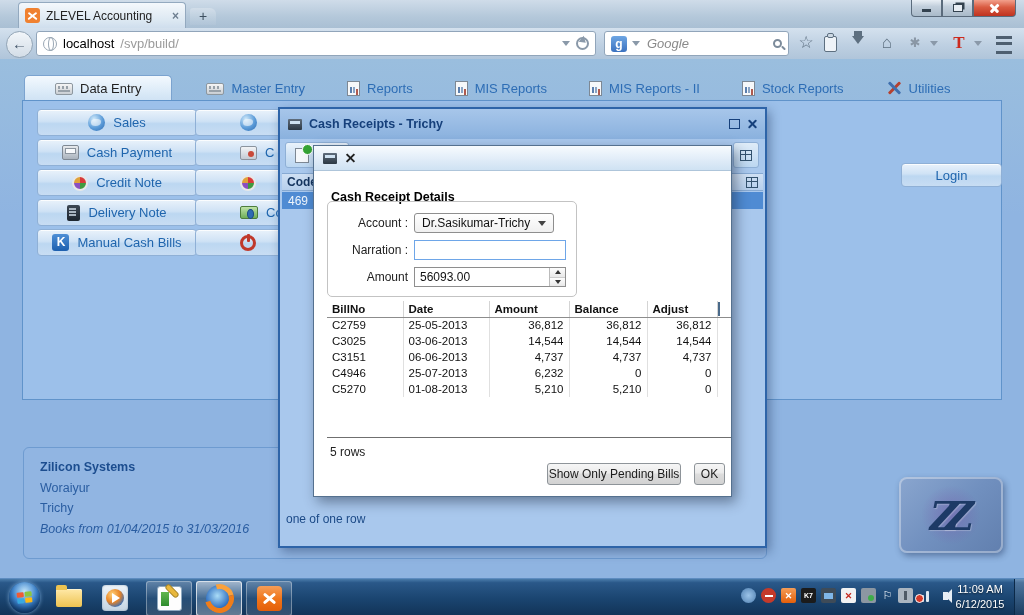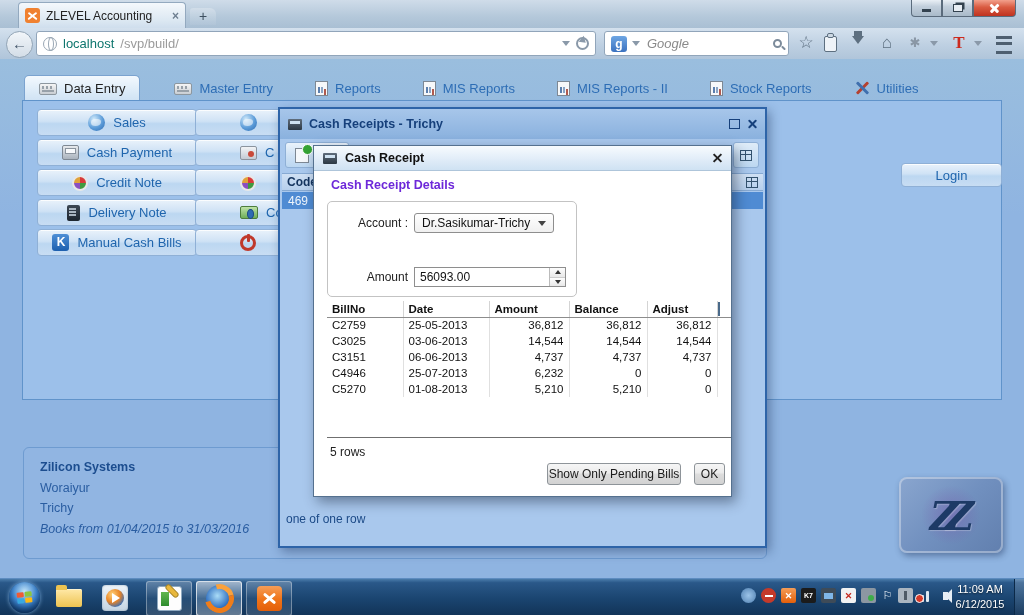--- a/index.html
+++ b/index.html
@@ -33,21 +33,21 @@
 
   #navbar{left:0;top:28px;width:1024px;height:31px;
     background:linear-gradient(#d4e1ee,#bed0e2 55%,#b0c5da);border-bottom:1px solid #f3f8fc;}
   #backbtn{left:6px;top:31px;width:25px;height:25px;border-radius:50%;
     background:linear-gradient(#f2f6fa,#d3dde7);border:1px solid #93a5b6;
     color:#44566a;font-size:15px;font-weight:bold;text-align:center;line-height:23px;}
   #urlbar{left:36px;top:31px;width:560px;height:25px;box-sizing:border-box;border:1px solid #91a5ba;border-radius:3px;
     background:#fff;display:flex;align-items:center;padding:0 6px;gap:6px;}
   .globe-sm{width:14px;height:14px;border-radius:50%;border:1.5px solid #9aa7b4;position:relative;box-sizing:border-box;}
   .globe-sm::before{content:"";position:absolute;left:3.5px;top:-1px;width:4px;height:12px;border:1px solid #9aa7b4;border-radius:50%;}
-  #urlbar .host{font-size:13px;color:#0f766e;}
+  #urlbar .host{font-size:13px;color:#000000;}
   #urlbar .path{font-size:13px;color:#9b9b9b;flex:1;}
   .caret-down{width:0;height:0;border-left:4px solid transparent;border-right:4px solid transparent;border-top:5px solid #8a99a9;}
   .reload{width:13px;height:13px;border:2px solid #8a99a9;border-radius:50%;position:relative;box-sizing:border-box;}
   .reload::after{content:"";position:absolute;right:-3px;top:-1px;border:4px solid transparent;border-left:6px solid #8a99a9;transform:rotate(40deg);}
   #searchbar{left:604px;top:31px;width:185px;height:25px;box-sizing:border-box;border:1px solid #91a5ba;border-radius:3px;background:#fff;
     display:flex;align-items:center;padding:0 6px;gap:5px;}
   .gico{width:16px;height:16px;border-radius:3px;background:linear-gradient(#6ea6e3,#3b72c0);color:#fff;font-size:12px;font-weight:bold;text-align:center;line-height:16px;}
   #searchbar input{flex:1;border:none;outline:none;font-size:13px;font-style:italic;color:#777;width:90px;background:transparent;font-family:"Liberation Sans",sans-serif;}
   #searchbar input::placeholder{color:#8a8a8a;font-style:italic;}
   .magnifier{width:9px;height:9px;border:2px solid #7c8b9b;border-radius:50%;position:relative;box-sizing:border-box;}
@@ -58,21 +58,21 @@
   .dlico{top:36px;position:absolute;width:0;height:0;border:6px solid transparent;border-top:8px solid #5d6f80;}
   .dlico::after{content:"";position:absolute;left:-4px;top:-13px;width:8px;height:5px;background:#5d6f80;}
   .t-red{color:#cc2a1e;font-weight:bold;font-size:17px;font-family:"Liberation Serif",serif;}
   .menuico{top:36px;position:absolute;width:16px;height:12px;border-top:3px solid #4e5f70;border-bottom:3px solid #4e5f70;}
   .menuico::before{content:"";position:absolute;left:0;top:3px;width:16px;height:3px;background:#4e5f70;}
 
   
   #page{left:0;top:59px;width:1024px;height:519px;background:linear-gradient(#9abede,#8fb4e1 30%);}
   #tabbar{left:24px;top:14px;display:flex;align-items:flex-end;gap:26px;height:28px;}
   .apptab{display:flex;align-items:center;gap:7px;font-size:13px;color:#2d6db5;padding:5px 8px;}
-  .apptab.active{background:linear-gradient(#f3f9fe,#d9e9f7 70%,#cfe2f4);border:1px solid #7ba3cf;border-bottom:none;border-radius:5px 5px 0 0;color:#1f1f1f;padding:5px 14px;}
+  .apptab.active{background:linear-gradient(#f3f9fe,#d9e9f7 70%,#cfe2f4);border:1px solid #7ba3cf;border-bottom:none;border-radius:5px 5px 0 0;color:#1f1f1f;padding:5px 30px;}
   .kbico{width:18px;height:12px;border-radius:2px;background:linear-gradient(#f5f5f5,#c9ced3);border:1px solid #8d979f;box-sizing:border-box;position:relative;}
   .kbico::before{content:"";position:absolute;left:2px;top:2px;right:2px;height:3px;background:repeating-linear-gradient(90deg,#98a1a9 0 2px,transparent 2px 4px);}
   .kbico::after{content:"";position:absolute;left:2px;bottom:2px;right:2px;height:2px;background:#98a1a9;}
   .repico{width:13px;height:15px;background:#f6f8fa;border:1px solid #7d8894;box-sizing:border-box;position:relative;}
   .repico::before{content:"";position:absolute;left:2px;bottom:2px;width:2px;height:6px;background:#5b7fae;box-shadow:3px 0 0 #8aa5c6,6px 2px 0 #b05a4e;}
   .toolsico{width:16px;height:16px;position:relative;}
   .toolsico::before,.toolsico::after{content:"";position:absolute;left:7px;top:0;width:3px;height:16px;border-radius:1px;}
   .toolsico::before{background:#b5412f;transform:rotate(45deg);}
   .toolsico::after{background:#3f6fae;transform:rotate(-45deg);}
 
@@ -141,21 +141,21 @@
   
   #dlg-inner{left:313px;top:145px;width:419px;height:352px;z-index:20;background:#fff;
     border:1px solid #55718f;box-sizing:border-box;box-shadow:4px 5px 12px rgba(20,30,50,.45);}
   #dlg-inner .tbar{position:absolute;left:0;top:0;right:0;height:25px;
     background:linear-gradient(#f7fbfe,#ddeaf7 65%,#cfe2f3);border-bottom:1px solid #aec5da;
     display:flex;align-items:center;padding:0 9px;gap:8px;box-sizing:border-box;}
   #dlg-inner .ttl{font-size:12.5px;font-weight:bold;color:#111;flex:1;}
   .x-black{position:relative;width:10px;height:10px;}
   .x-black::before,.x-black::after{content:"";position:absolute;left:0;top:4px;width:11px;height:2px;background:#222;}
   .x-black::before{transform:rotate(45deg);} .x-black::after{transform:rotate(-45deg);}
-  #details-lbl{position:absolute;left:17px;top:32px;font-size:12.5px;font-weight:bold;color:#6d28d9;}
+  #details-lbl{position:absolute;left:17px;top:44px;font-size:12.5px;font-weight:bold;color:#000000;}
   #groupbox{position:absolute;left:13px;top:55px;width:248px;height:94px;border:1px solid #c3c3c3;border-radius:5px;}
   .frow{position:absolute;display:flex;align-items:center;}
   .flabel{width:74px;text-align:right;font-size:12px;color:#222;margin-right:6px;}
   .combo{width:140px;height:20px;box-sizing:border-box;border:1px solid #8e8e8e;border-radius:3px;
     background:linear-gradient(#fff,#f0f0f0);display:flex;align-items:center;padding:0 7px;font-size:12px;color:#111;}
   .combo .cv{flex:1;}
   .tri-dn{width:0;height:0;border-left:4px solid transparent;border-right:4px solid transparent;border-top:5px solid #444;}
   .txtin{width:152px;height:20px;box-sizing:border-box;border:1px solid #6ea6e8;background:#fff;font-size:12px;padding:0 5px;font-family:"Liberation Sans",sans-serif;outline:none;color:#111;}
   .spinwrap{width:152px;height:20px;box-sizing:border-box;border:1px solid #8e8e8e;display:flex;background:#fff;}
   .spinwrap input{flex:1;border:none;outline:none;font-size:12px;padding:0 5px;font-family:"Liberation Sans",sans-serif;color:#111;min-width:0;}
@@ -383,33 +383,36 @@
     </div>
     <div id="gsel">
       <span>469</span>
     </div>
     <div class="status">one of one row</div>
   </div>
 
   <div class="abs" id="dlg-inner">
     <div class="tbar">
       <span class="calcico"></span>
-      <span class="ttl">Cash Receipt</span>
       <span class="x-black"></span>
     </div>
 
     <div id="details-lbl">Cash Receipt Details</div>
 
     <div id="groupbox">
       <div class="frow" style="left:6px;top:11px;">
         <span class="flabel">Account :</span>
         <span class="combo">
           <span class="cv">Dr.Sasikumar-Trichy</span>
           <span class="tri-dn"></span>
         </span>
+      </div>
+      <div class="frow" style="left:6px;top:38px;">
+        <span class="flabel">Narration :</span>
+        <input class="txtin" value="" style="">
       </div>
       <div class="frow" style="left:6px;top:65px;">
         <span class="flabel">Amount</span>
         <span class="spinwrap">
           <input value="56093.00" style="">
           <span class="spinbtns">
             <div>
                 <span class="tri-up-s"></span>
               </div>
             <div>

